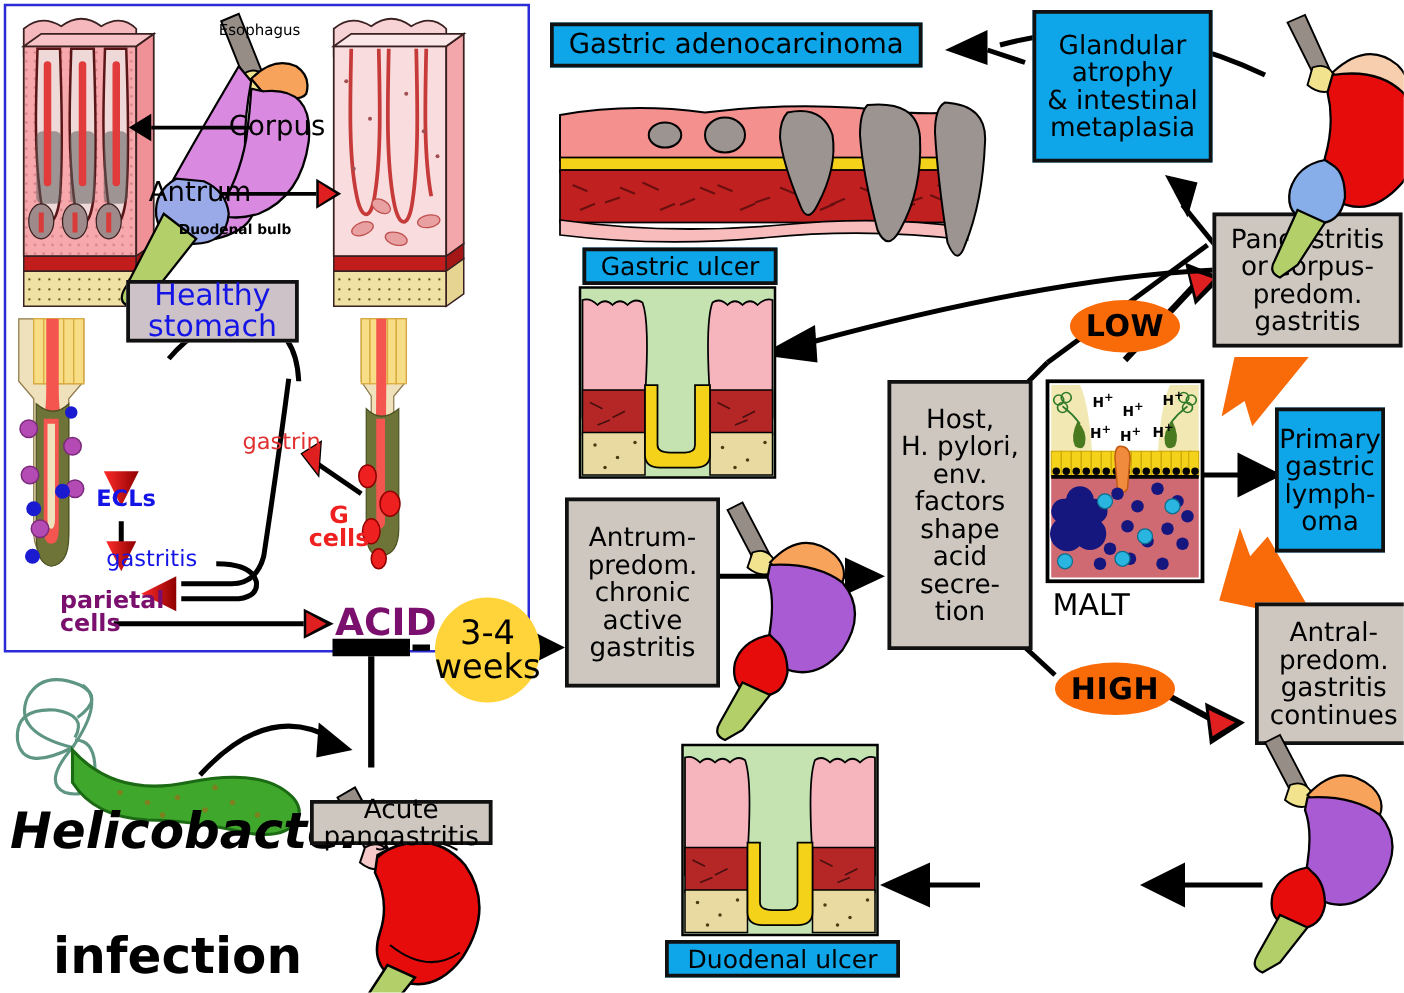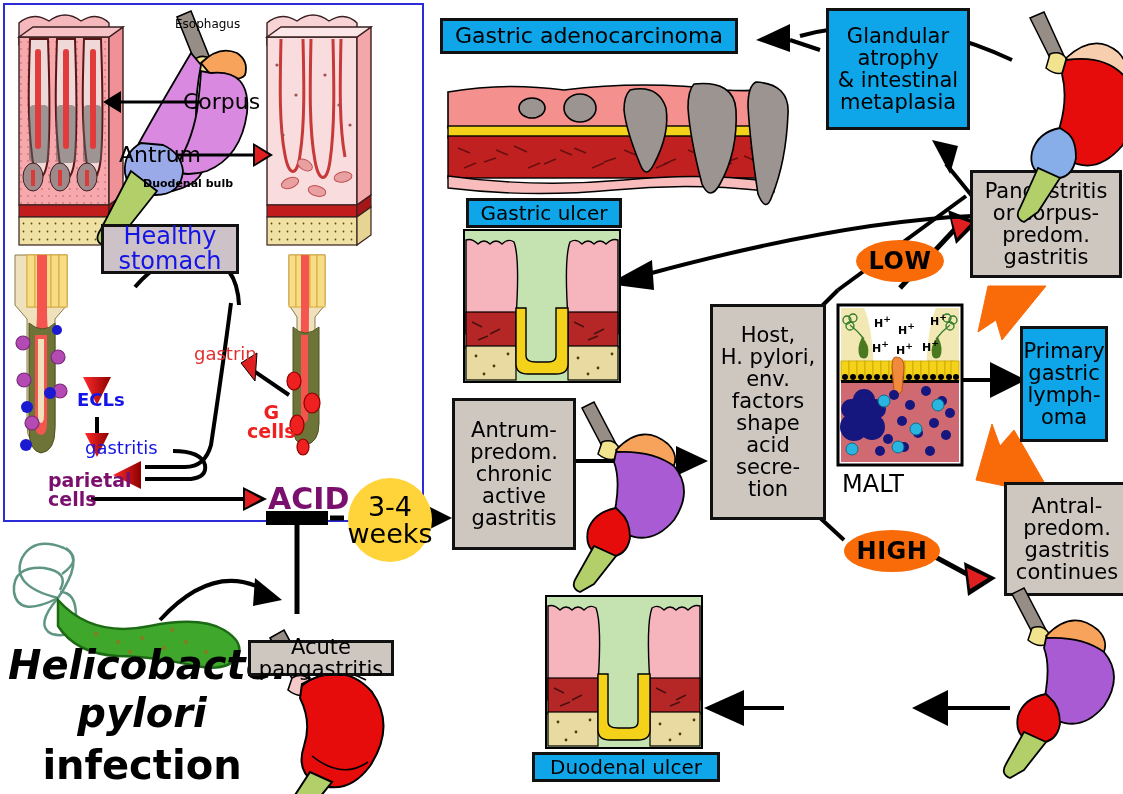--- a/index.html
+++ b/index.html
@@ -317,21 +317,20 @@
       <circle cx="142" cy="108" r="2.2"></circle>
         <circle cx="164" cy="118" r="2.2"></circle>
       <circle cx="186" cy="112" r="2.2"></circle>
         <circle cx="206" cy="122" r="2.2"></circle>
       <circle cx="130" cy="122" r="2.2"></circle>
         <circle cx="172" cy="100" r="2.2"></circle>
     </g>
   </svg>
 
   <div class="txt" style="left:8px;top:642px;width:268px;text-align:center;font-size:40px;font-weight:bold;font-style:italic;color:#000;">Helicobacter</div>
-  <div class="txt" style="left:8px;top:690px;width:268px;text-align:center;font-size:40px;font-weight:bold;font-style:italic;color:#000;">pylori</div>
   <div class="txt" style="left:8px;top:742px;width:268px;text-align:center;font-size:40px;font-weight:bold;color:#000;">infection</div>
 
   <svg class="abs" style="left:250px;top:630px;" width="160" height="164">
     <path d="M20 8 L34 0 L60 48 L46 56 Z" fill="#968d86" stroke="#000" stroke-width="1.6"></path>
     <path d="M42 48 Q52 42 60 50 L64 62 Q50 70 38 60 Z" fill="#f5c8c9" stroke="#000" stroke-width="1.6"></path>
     <path d="M52 54 Q94 30 122 62 Q146 96 120 136 Q96 168 64 152 Q46 140 54 116 Q62 92 50 68 Z" fill="#e60c0c" stroke="#000" stroke-width="2"></path>
     <path d="M52 56 Q82 32 116 50" class="nofill" stroke="#000" stroke-width="1.6"></path>
     <path d="M62 126 Q92 150 118 132" class="nofill" stroke="#000" stroke-width="1.6"></path>
     <path d="M60 142 L30 188 Q24 198 34 202 L50 192 L82 152 Z" fill="#b3cf6a" stroke="#000" stroke-width="2"></path>
   </svg>

